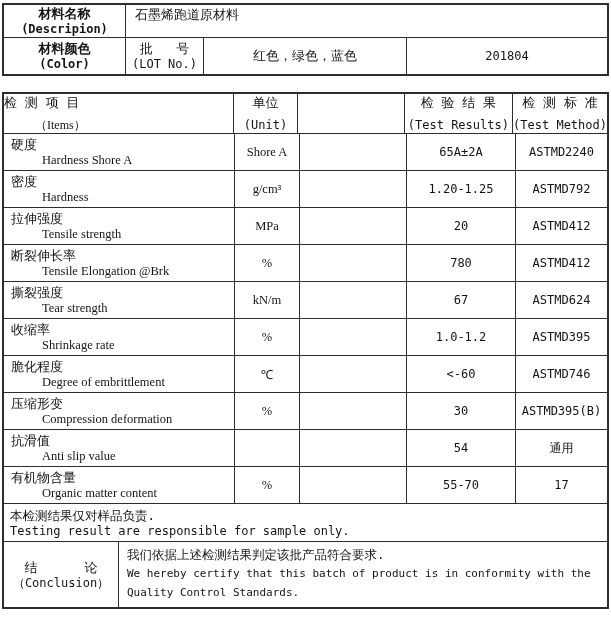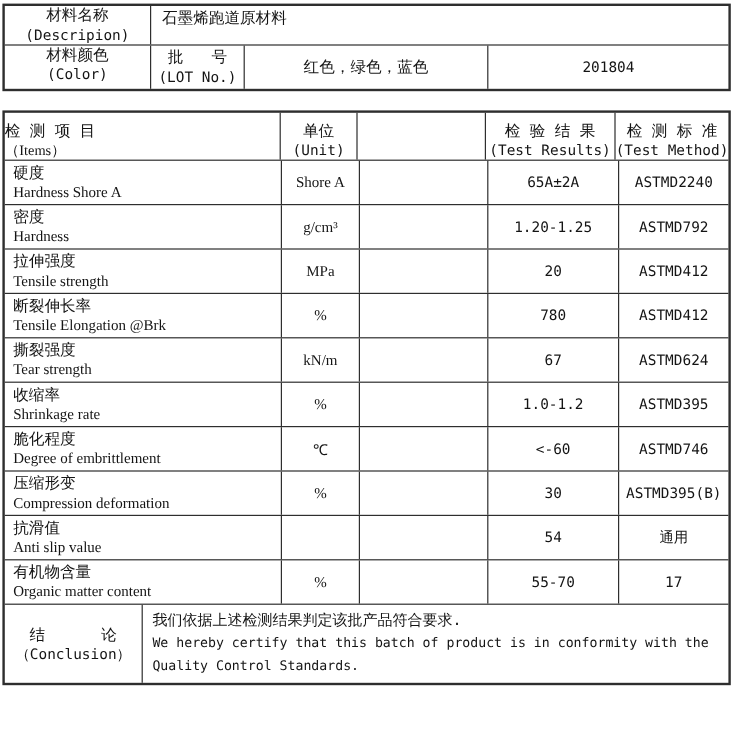--- a/index.html
+++ b/index.html
@@ -18,36 +18,36 @@
   .trow:first-child { border-top: none; }
   .cell { border-left: 1px solid #2e2e2e; display: flex; align-items: center; }
   .cell:first-child { border-left: none; }
 
   .cn { font-size: 13px; line-height: 17px; white-space: pre; }
   .en { font-size: 12px; line-height: 15px; white-space: pre; }
 
   
   .info-row1 { height: 32px; }
   .info-row2 { height: 37px; }
-  .lbl { width: 121px; flex-direction: column; justify-content: flex-start; text-align: center; }
+  .lbl { width: 121px; flex-direction: column; justify-content: center; text-align: center; font-weight: bold; }
   .info-name-value { flex: 1; align-items: flex-start; padding: 1px 9px; font-size: 13px; }
   .info-color-value { width: 203px; justify-content: center; font-size: 13px; }
   .info-lot-label { width: 78px; flex-direction: column; justify-content: center; text-align: center; }
   .info-lot-value { flex: 1; justify-content: center; font-size: 12px; }
 
   
   .head-row { height: 39px; }
   .data-row { height: 37px; }
   .c-items { width: 230px; flex-direction: column; align-items: flex-start; justify-content: center; padding-left: 7px; }
-  .c-items .en { font-family: "Liberation Serif", serif; font-size: 12.5px; }
+  .c-items .en { font-family: "Liberation Serif", serif; font-size: 12.5px; padding-left: 31px; }
   .c-unit { width: 65px; justify-content: center; font-family: "Liberation Serif", serif; font-size: 12.5px; }
   .c-empty { width: 107px; }
   .c-result { width: 109px; justify-content: center; font-size: 12px; }
   .c-method { flex: 1; justify-content: center; font-size: 12px; }
-  .hdr { flex-direction: column; justify-content: flex-end; text-align: center;
+  .hdr { flex-direction: column; justify-content: space-between; text-align: center;
          font-family: "DejaVu Sans Mono", "Liberation Mono", monospace; padding-left: 0; }
   .hdr .cn { font-size: 13px; }
   .hdr .en { font-size: 12px; }
 
   
   .note-row { height: 38px; }
   .c-note { flex: 1; flex-direction: column; align-items: flex-start; justify-content: center; padding-left: 6px; }
   .c-note .cn { font-size: 12.5px; }
   .conclusion-row { height: 66px; }
   .c-conc-label { width: 114px; flex-direction: column; justify-content: center; text-align: center; }
@@ -207,20 +207,26 @@
       <div class="cell c-items">
         <div class="cn">有机物含量</div>
         <div class="en">Organic matter content</div>
       </div>
       <div class="cell c-unit">%</div>
       <div class="cell c-empty"></div>
       <div class="cell c-result">55-70</div>
       <div class="cell c-method">17</div>
     </div>
 
+    <div class="trow note-row">
+      <div class="cell c-note">
+        <div class="cn">本检测结果仅对样品负责.</div>
+        <div class="en">Testing result are responsible for sample only.</div>
+      </div>
+    </div>
 
     <div class="trow conclusion-row">
       <div class="cell c-conc-label">
         <div class="cn">结      论</div>
         <div class="en">（Conclusion）</div>
       </div>
       <div class="cell c-conc-body">
         <div class="conc-cn">我们依据上述检测结果判定该批产品符合要求.</div>
         <div class="conc-en">We hereby certify that this batch of product is in conformity with the Quality Control Standards.</div>
       </div>

